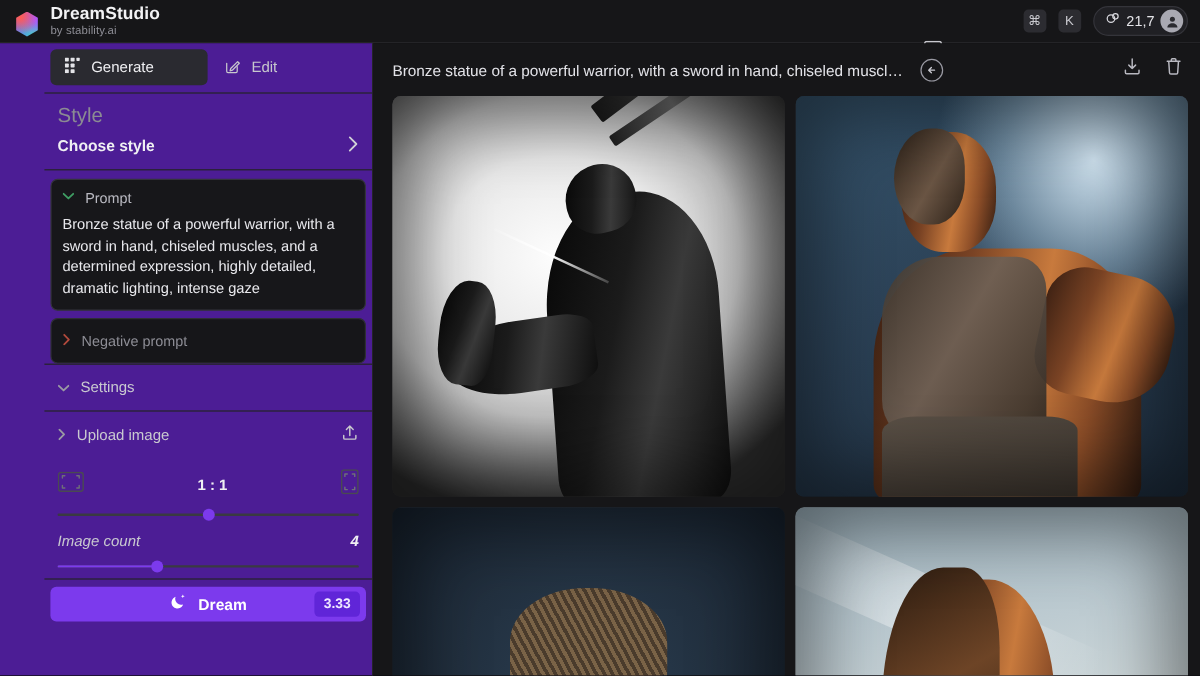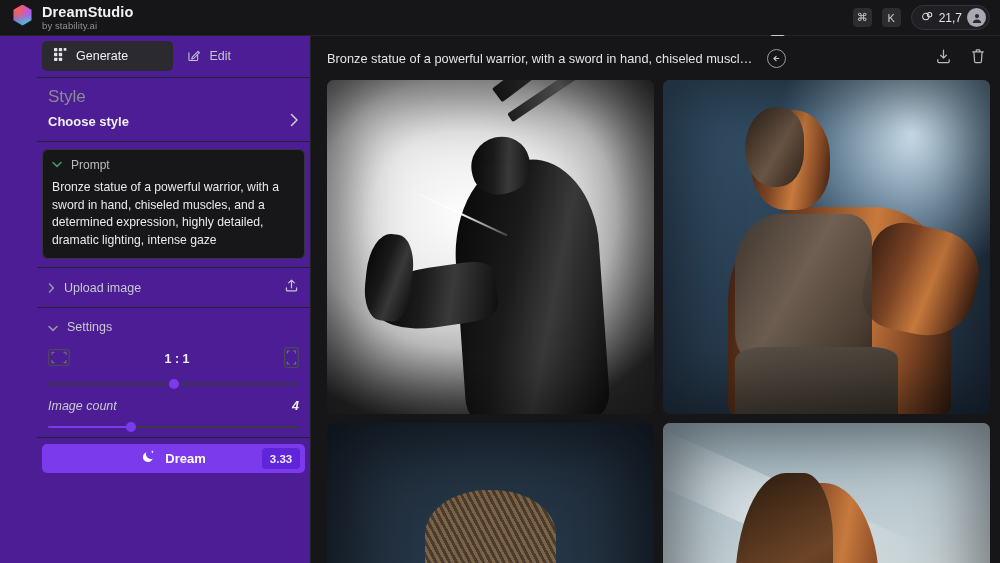--- a/index.html
+++ b/index.html
@@ -13,21 +13,21 @@
   .app { position: relative; width: 1000px; height: 563px; display: flex; flex-direction: column; }
 
   
   .topbar {
     height: 36px; flex: 0 0 36px;
     background: #161618;
     border-bottom: 1px solid #242427;
     display: flex; align-items: center; justify-content: space-between;
     padding: 0 10px 0 12px;
   }
-  .brand { display: flex; align-items: flex-start; gap: 9px; }
+  .brand { display: flex; align-items: flex-end; gap: 9px; }
   .brand-logo {
     width: 21px; height: 21px; flex: 0 0 21px;
     border-radius: 6px;
     background:
       radial-gradient(circle at 25% 22%, #ff5d52 0%, rgba(255,93,82,0) 62%),
       radial-gradient(circle at 82% 28%, #b254ff 0%, rgba(178,84,255,0) 62%),
       radial-gradient(circle at 78% 82%, #3fd6c4 0%, rgba(63,214,196,0) 62%),
       radial-gradient(circle at 20% 85%, #5f7bff 0%, rgba(95,123,255,0) 64%),
       linear-gradient(135deg, #f05a78, #8a5cf0 55%, #39c8c0);
     clip-path: polygon(50% 0%, 93% 25%, 93% 75%, 50% 100%, 7% 75%, 7% 25%);
@@ -386,47 +386,57 @@
               <svg width="10" height="7" viewBox="0 0 10 7" fill="none">
                 <path d="M1 1.5L5 5.4l4-3.9" stroke="#3f9e63" stroke-width="1.5" stroke-linecap="round" stroke-linejoin="round"></path>
               </svg>
             </span>
             <span class="collapse-title">Prompt</span>
           </div>
           <div class="prompt-text">Bronze statue of a powerful warrior, with a sword in hand, chiseled muscles, and a determined expression, highly detailed, dramatic lighting, intense gaze</div>
         </div>
       </div>
 
+      <div class="neg-wrap">
+        <div class="neg-box">
+          <span class="caret caret-red">
+            <svg width="7" height="10" viewBox="0 0 7 10" fill="none">
+              <path d="M1.5 1L5.4 5l-3.9 4" stroke="#b0493c" stroke-width="1.5" stroke-linecap="round" stroke-linejoin="round"></path>
+            </svg>
+          </span>
+          <span class="neg-title">Negative prompt</span>
+        </div>
+      </div>
+
+      <div class="row-line" style="border-bottom:none; padding-bottom:2px;">
+        <div class="row-left">
+          <span class="caret">
+            <svg width="10" height="7" viewBox="0 0 10 7" fill="none">
+              <path d="M1 1.5L5 5.4l4-3.9" stroke="#9a9aa3" stroke-width="1.5" stroke-linecap="round" stroke-linejoin="round"></path>
+            </svg>
+          </span>
+          <span class="row-label">Settings</span>
+        </div>
+      </div>
 
       <div class="row-line" style="margin-top:8px;">
         <div class="row-left">
           <span class="caret">
             <svg width="7" height="10" viewBox="0 0 7 10" fill="none">
               <path d="M1.5 1L5.4 5l-3.9 4" stroke="#9a9aa3" stroke-width="1.5" stroke-linecap="round" stroke-linejoin="round"></path>
             </svg>
           </span>
           <span class="row-label">Upload image</span>
         </div>
         <span>
           <svg width="15" height="15" viewBox="0 0 16 16" fill="none">
             <path d="M8 10.5V2.2M8 2.2L5 5.2M8 2.2l3 3" stroke="#c7c7cd" stroke-width="1.3" stroke-linecap="round" stroke-linejoin="round"></path>
             <path d="M2.6 10.6v2.1c0 .6.5 1.1 1.1 1.1h8.6c.6 0 1.1-.5 1.1-1.1v-2.1" stroke="#c7c7cd" stroke-width="1.3" stroke-linecap="round"></path>
           </svg>
         </span>
-      </div>
-
-      <div class="row-line" style="border-bottom:none; padding-bottom:2px;">
-        <div class="row-left">
-          <span class="caret">
-            <svg width="10" height="7" viewBox="0 0 10 7" fill="none">
-              <path d="M1 1.5L5 5.4l4-3.9" stroke="#9a9aa3" stroke-width="1.5" stroke-linecap="round" stroke-linejoin="round"></path>
-            </svg>
-          </span>
-          <span class="row-label">Settings</span>
-        </div>
       </div>
 
       <div class="settings-body">
         <div class="ratio-row">
           <span>
             <svg width="22" height="17" viewBox="0 0 22 17" fill="none">
               <rect x="0.7" y="0.7" width="20.6" height="15.6" rx="2" stroke="#4a4a52" stroke-width="1.2"></rect>
               <path d="M4 3.4h2M4 3.4v2M18 3.4h-2M18 3.4v2M4 13.6h2M4 13.6v-2M18 13.6h-2M18 13.6v-2" stroke="#6e6e78" stroke-width="1.2" stroke-linecap="round"></path>
             </svg>
           </span>

